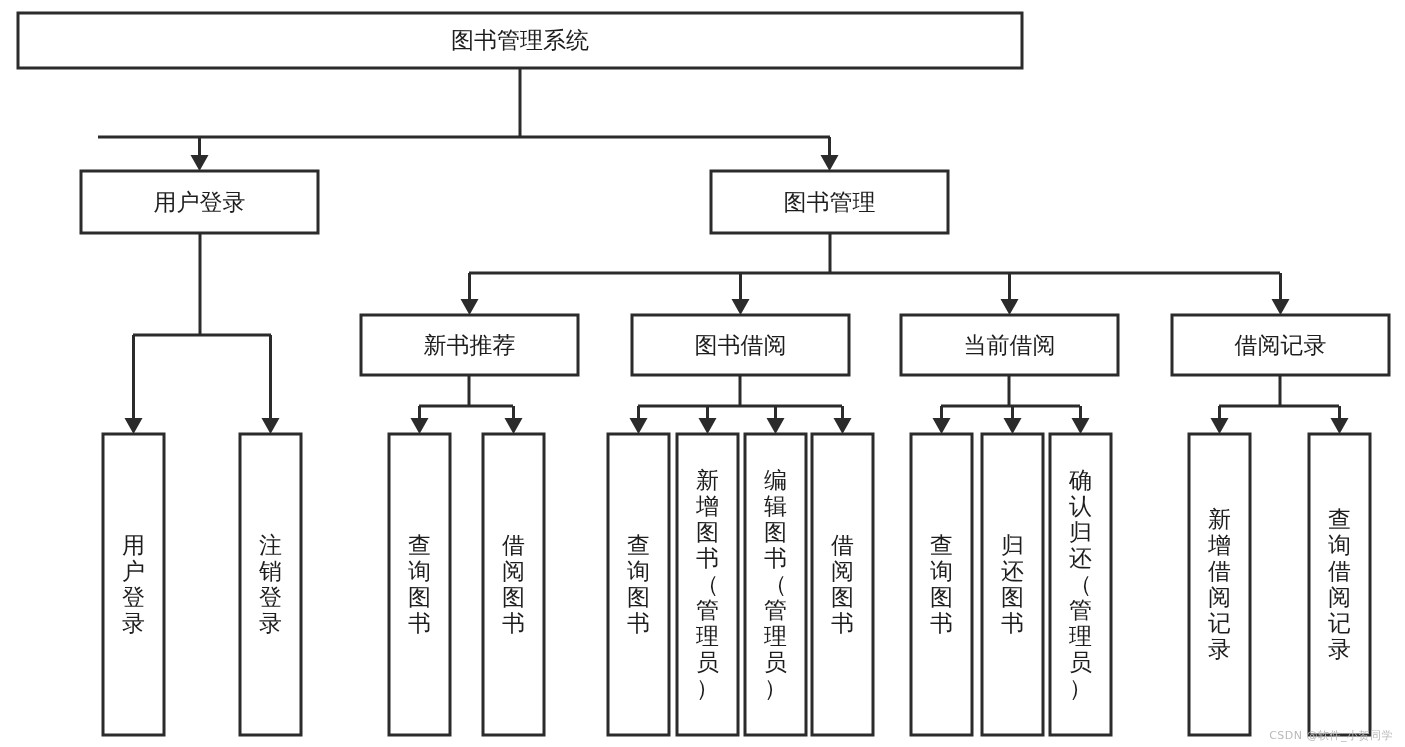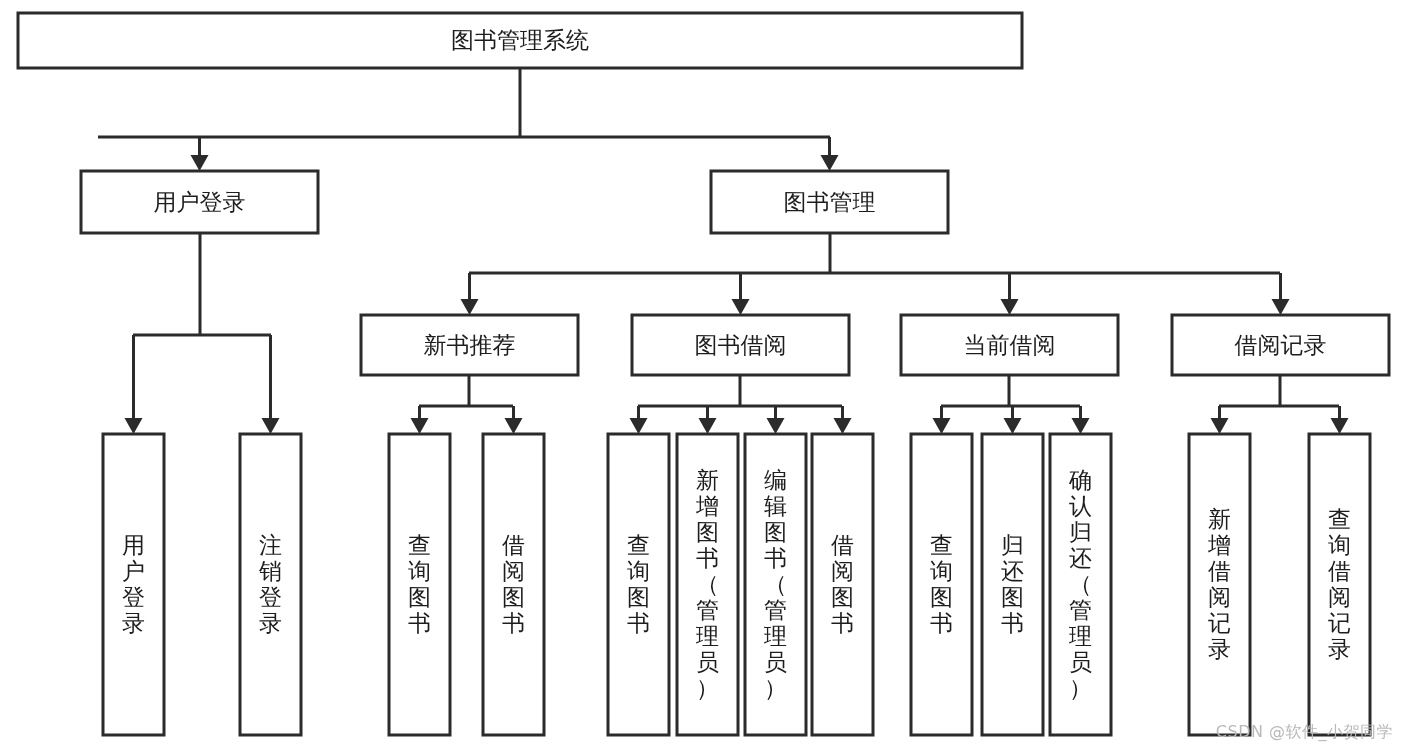--- a/index.html
+++ b/index.html
@@ -50,21 +50,21 @@
     font-family: "DejaVu Sans", "Liberation Sans", sans-serif;
     font-size: 23px;
     fill: #1d1d1d;
     text-anchor: middle;
   }
   .watermark {
     position: absolute;
     right: 8px;
     bottom: 4px;
     font-family: "DejaVu Sans", "Liberation Sans", sans-serif;
-    font-size: 16px;
+    font-size: 11px;
     color: #b9b9b9;
     letter-spacing: 0.5px;
     white-space: nowrap;
     user-select: none;
   }
 </style>
 </head>
 <body>
 
 <div id="canvas">

